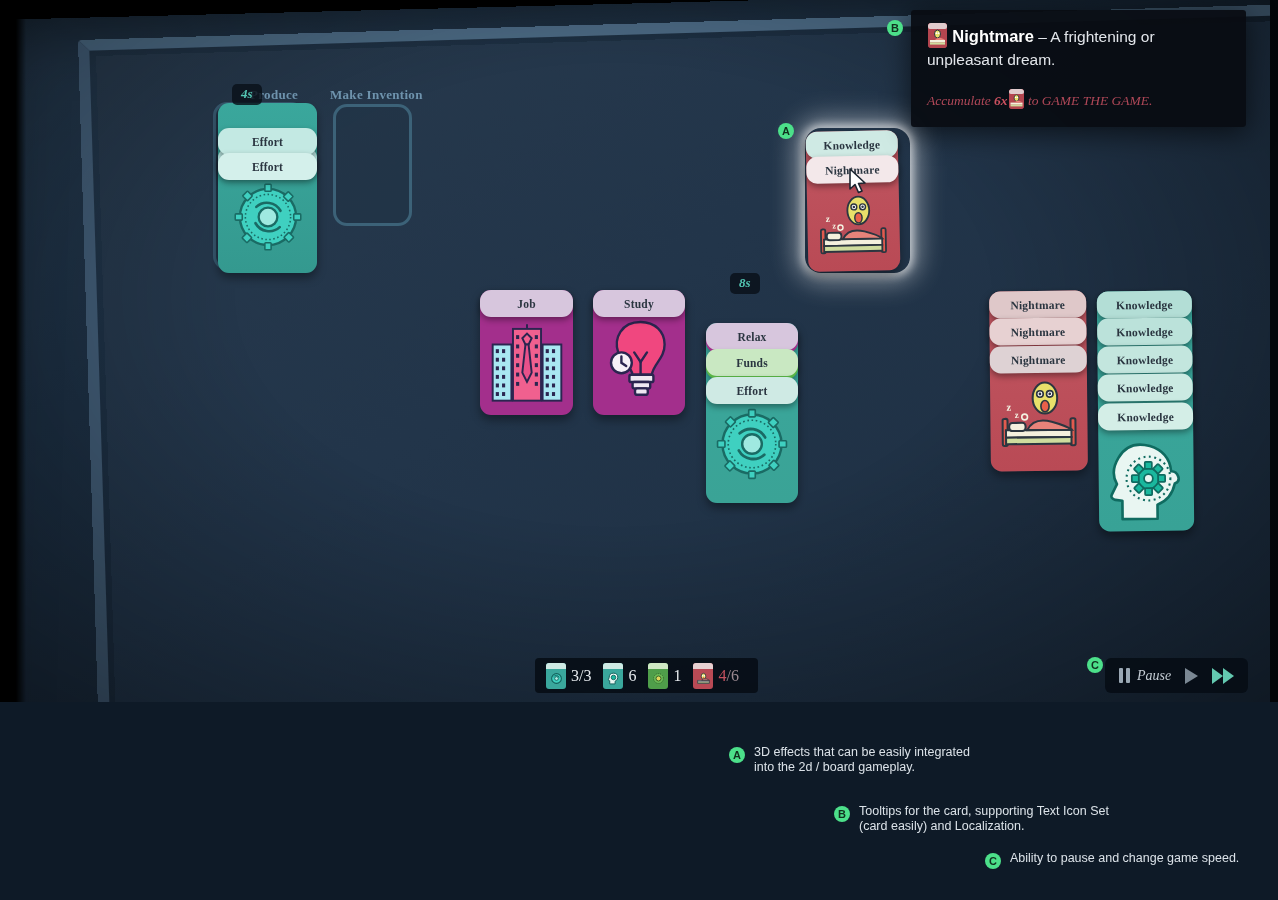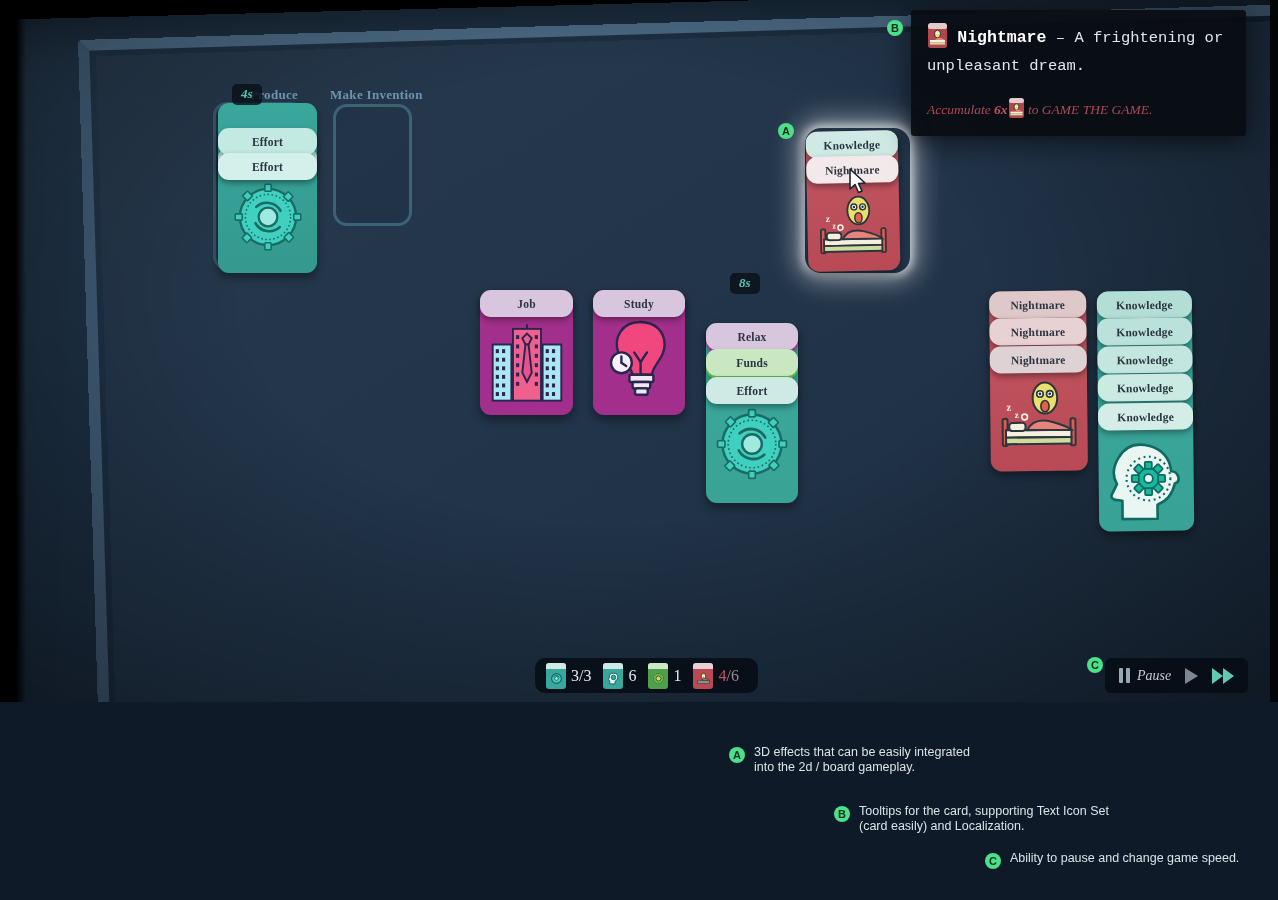--- a/index.html
+++ b/index.html
@@ -76,41 +76,41 @@
 
   
   .tooltip{
     position:absolute; left:911px; top:10px; width:335px;
     background:rgba(9,12,18,.94);
     border-radius:3px; padding:13px 16px 16px;
     box-shadow:0 6px 28px rgba(0,0,0,.6);
     z-index:200;
   }
   .tt-line1{
-    font-family:Liberation Mono, monospace; font-size:15.5px; color:#e2e5ea;
-    line-height:28px;
+    font-family:Liberation Sans, sans-serif; font-size:15.5px; color:#e2e5ea;
+    line-height:23px;
   }
   .tt-name{ font-weight:bold; font-size:16.5px; color:#fff; }
   .tt-rule{
     margin-top:18px;
     font-family:"Liberation Serif", serif; font-style:italic;
     font-size:13.5px; color:#b04858; line-height:20px;
   }
   .tt-rule b{ color:#c9505f; }
   .inline-card{
     display:inline-block; width:15px; height:20px; vertical-align:-4px;
     border-radius:3px; margin:0 1px;
     background:#b4454f; position:relative; overflow:hidden;
   }
   .inline-card.big{ width:19px; height:25px; vertical-align:-6px; }
 
   
   .resource-bar{
     position:absolute; left:535px; top:658px; height:35px;
-    background:rgba(6,12,20,.88); border-radius:10px;
+    background:rgba(6,12,20,.88); border-radius:4px;
     display:flex; align-items:center; gap:5px; padding:0 11px;
     z-index:120;
   }
   .res{ display:flex; align-items:center; gap:5px; margin-right:7px; }
   .res-icon{
     width:20px; height:26px; border-radius:3px; position:relative; overflow:hidden;
     display:flex; align-items:center; justify-content:center;
   }
   .res-val{
     font-family:"Liberation Serif", serif; font-size:16px; color:#e6eaee;

